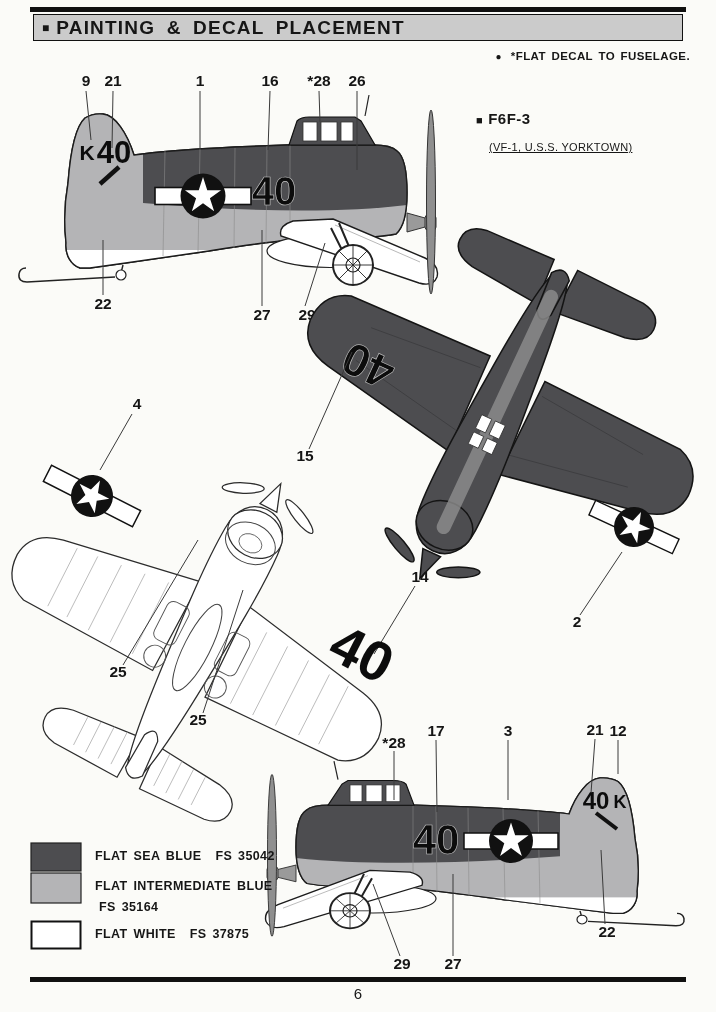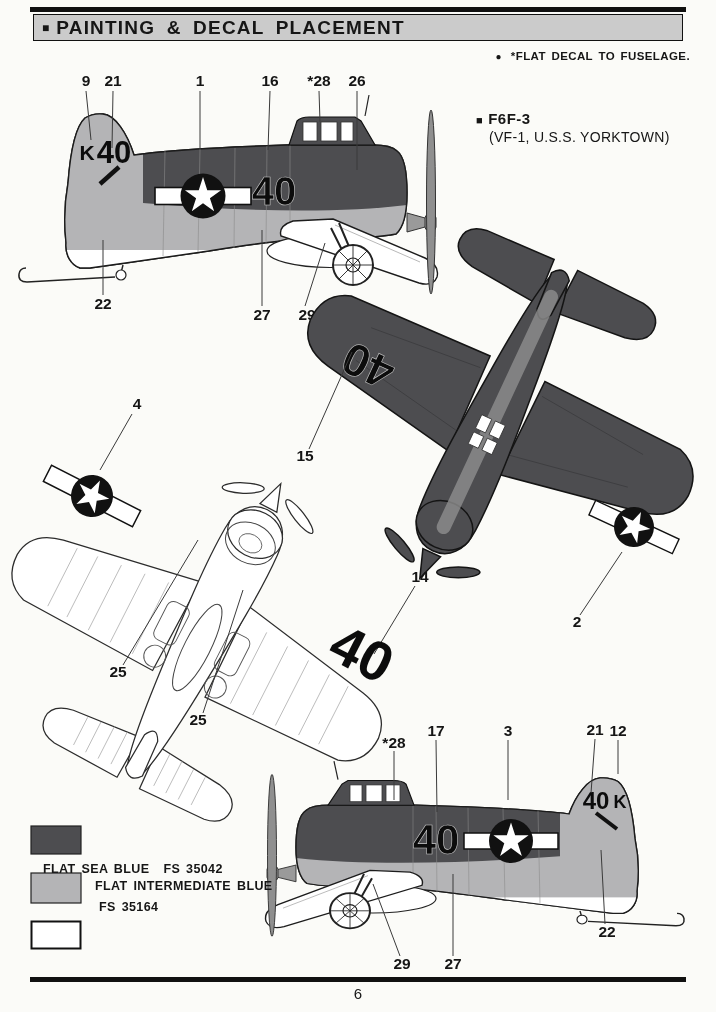--- a/index.html
+++ b/index.html
@@ -12,24 +12,24 @@
              background:var(--titlebar-bg,#ccc);border:1.6px solid #111;
              display:flex;align-items:center;padding-left:8px;}
   .title-bar .marker{font-size:12px;margin-right:7px;line-height:1;}
   .title-bar .title{font-size:19px;font-weight:bold;letter-spacing:1.2px;word-spacing:5px;}
   .note{position:absolute;right:26px;top:50px;font-size:11.5px;font-weight:bold;
         letter-spacing:.4px;word-spacing:2px;display:flex;align-items:center;}
   .note .bullet{font-size:10px;margin-right:9px;}
   .subject{position:absolute;left:476px;top:110px;}
   .subject .line1{font-size:15px;font-weight:bold;letter-spacing:.5px;}
   .subject .line1 .marker{font-size:11px;margin-right:5px;}
-  .subject .line2{font-size:14px;margin-left:13px;margin-top:2px;letter-spacing:.3px;}
+  .subject .line2{font-size:11px;margin-left:13px;margin-top:14px;letter-spacing:.3px;text-decoration:underline;}
   .legend{position:absolute;left:30px;top:818px;width:280px;}
   .legend-row{position:absolute;left:0;display:flex;align-items:flex-start;}
-  .legend-row.r1{top:7px;flex-direction:column;}
+  .legend-row.r1{top:24px;}
   .legend-row.r2{top:54px;}
   .legend-row.r3{top:102px;}
   .legend-row svg{flex:0 0 auto;}
   .legend-text{margin-left:13px;font-size:12.5px;font-weight:bold;letter-spacing:.4px;
                word-spacing:2px;padding-top:7px;}
   .legend-text .code{margin-left:14px;}
   .legend-row.r2 .legend-text .code{display:block;margin-left:4px;margin-top:7px;}
   .bottom-rule{position:absolute;left:30px;top:977px;width:656px;height:5px;background:#111;}
   .page-number{position:absolute;left:30px;top:985px;width:656px;text-align:center;
                font-size:15px;}
@@ -275,18 +275,21 @@
         <rect x="1" y="1" width="50" height="30" stroke="#222" stroke-width="1.2" fill="#b4b4b6"></rect>
       </svg>
       <div class="legend-text">
         <span>FLAT INTERMEDIATE BLUE</span><span class="code">FS 35164</span>
       </div>
     </div>
     <div class="legend-row r3">
       <svg width="52" height="30">
         <rect x="1.5" y="1.5" width="49" height="27" stroke="#111" stroke-width="2" fill="#ffffff"></rect>
       </svg>
+      <div class="legend-text">
+        <span>FLAT WHITE</span><span class="code">FS 37875</span>
+      </div>
     </div>
   </div>
 
   <div class="bottom-rule"></div>
   <div class="page-number">6</div>
 </div>
 
 </body></html>

